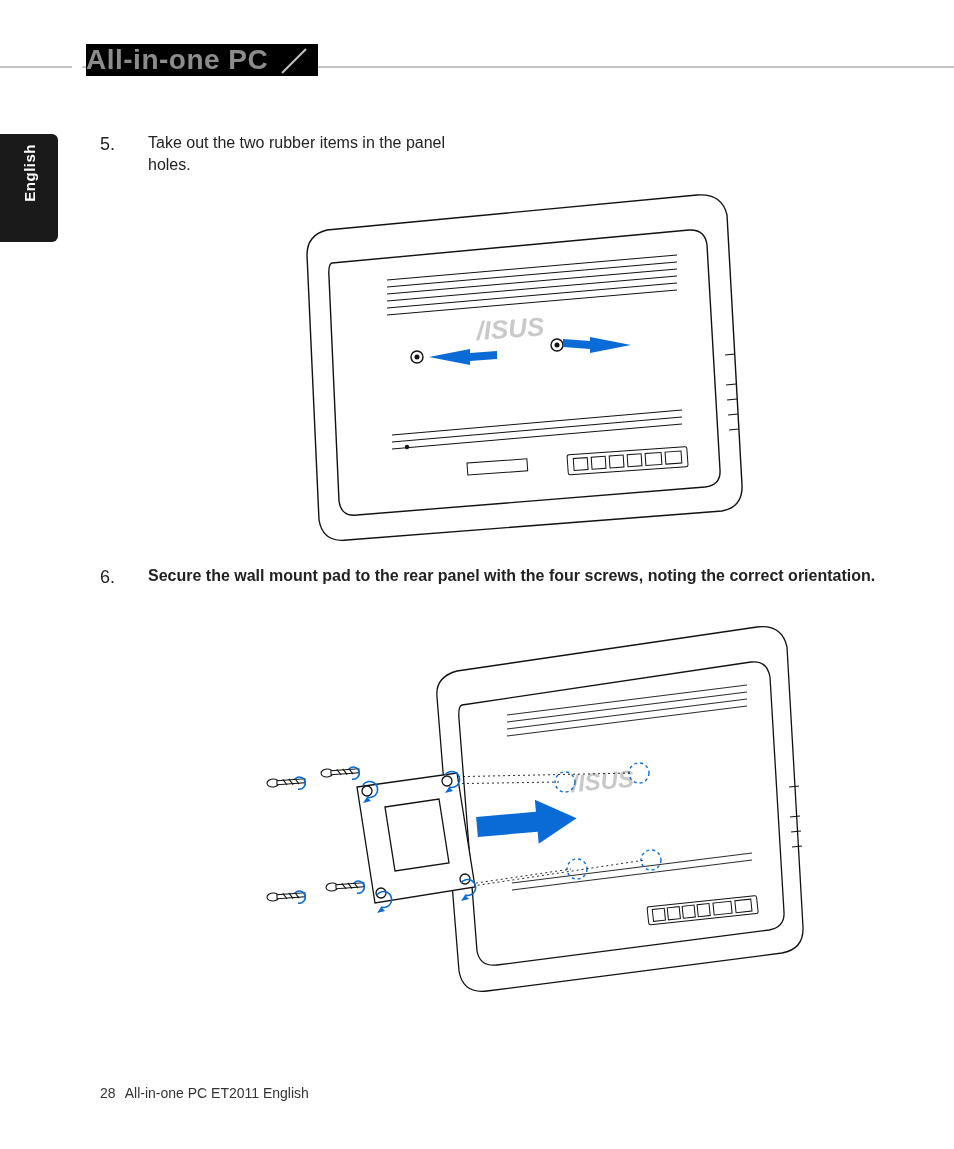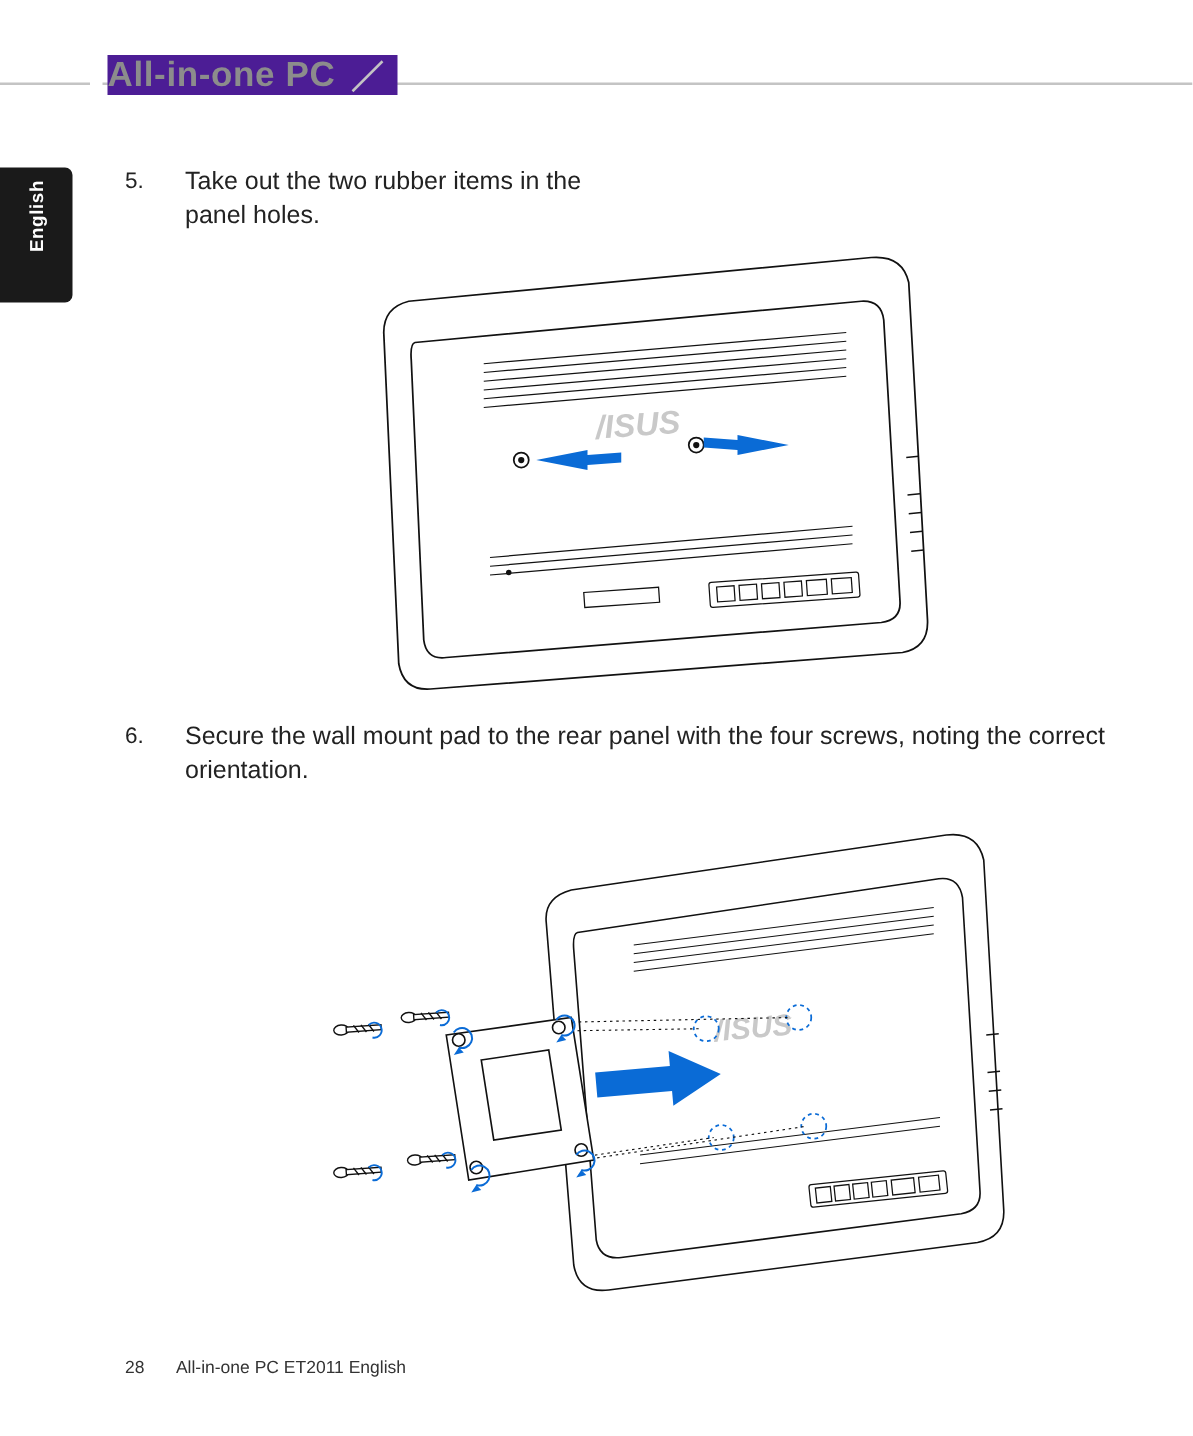--- a/index.html
+++ b/index.html
@@ -1,42 +1,42 @@
 <!DOCTYPE html>
 <html><head>
 <meta charset="utf-8">
 <style>
   * { box-sizing: border-box; margin: 0; padding: 0; }
   html, body { width: 954px; height: 1149px; background: #fff; font-family: "Segoe UI", "Myriad Pro", Arial, sans-serif; color: #222; }
   .page { position: relative; width: 954px; height: 1149px; }
 
   
   .header-line { position: absolute; top: 66px; left: 0; right: 0; height: 2px; background: #c4c4c4; }
-  .header-title-wrap { position: absolute; top: 44px; left: 86px; background: #4c1d95; padding: 0 10px 0 0; display: flex; align-items: center; }
+  .header-title-wrap { position: absolute; top: 44px; left: 86px; background: #000000; padding: 0 10px 0 0; display: flex; align-items: center; }
   .header-title { font-size: 28px; font-weight: 600; color: #8c8c8c; letter-spacing: 0.5px; }
   .header-diag { display: inline-block; margin-left: 12px; }
   .header-left-block { position: absolute; top: 44px; left: 72px; width: 10px; height: 32px; background: #fff; }
 
   
   .side-tab { position: absolute; top: 134px; left: 0; width: 58px; height: 108px; background: #1a1a1a; border-top-right-radius: 6px; border-bottom-right-radius: 6px; display: flex; align-items: flex-start; justify-content: center; padding-top: 10px; }
   .side-tab span { color: #fff; font-weight: 700; font-size: 15px; writing-mode: vertical-rl; transform: rotate(180deg); letter-spacing: 0.5px; }
 
   
   .content { position: absolute; top: 132px; left: 100px; right: 60px; }
   .step { display: flex; margin-bottom: 10px; }
   .step-num { width: 48px; font-size: 18px; line-height: 1.35; }
-  .step-text { flex: 1; font-size: 20px; line-height: 1.35; max-width: 320px; }
-  .step-text.wide { max-width: 740px; }
+  .step-text { flex: 1; font-size: 16px; line-height: 1.35; max-width: 320px; }
+  .step-text.wide { max-width: 740px; font-weight: bold; }
 
   .illus { display: flex; justify-content: center; }
   .illus svg { display: block; }
 
   
   .footer { position: absolute; bottom: 48px; left: 100px; font-size: 14px; color: #333; }
-  .footer .pn { margin-right: 22px; }
+  .footer .pn { margin-right: 6px; }
 </style>
 </head>
 <body>
 
 <div class="page">
 
   <div class="header-line"></div>
   <div class="header-left-block"></div>
   <div class="header-title-wrap">
     <span class="header-title">All-in-one PC</span>

